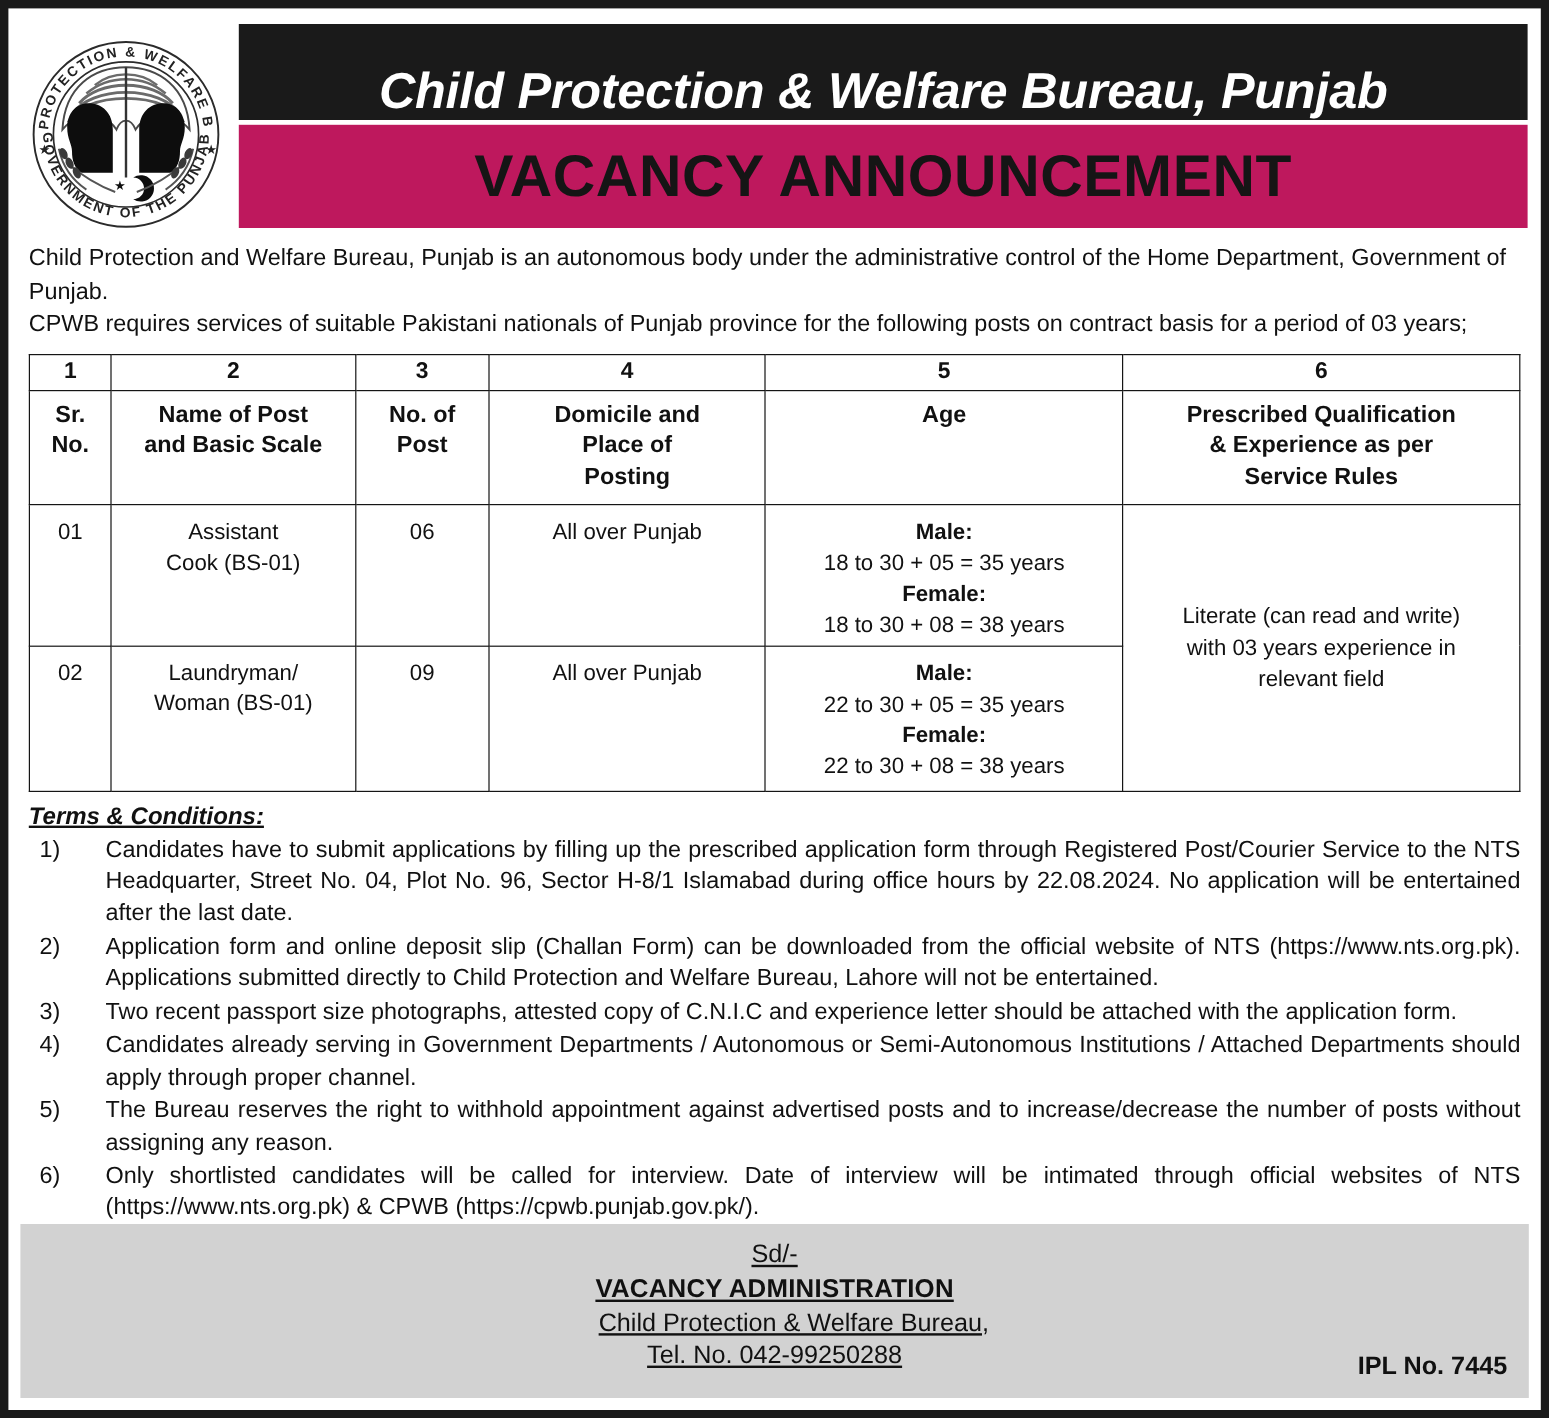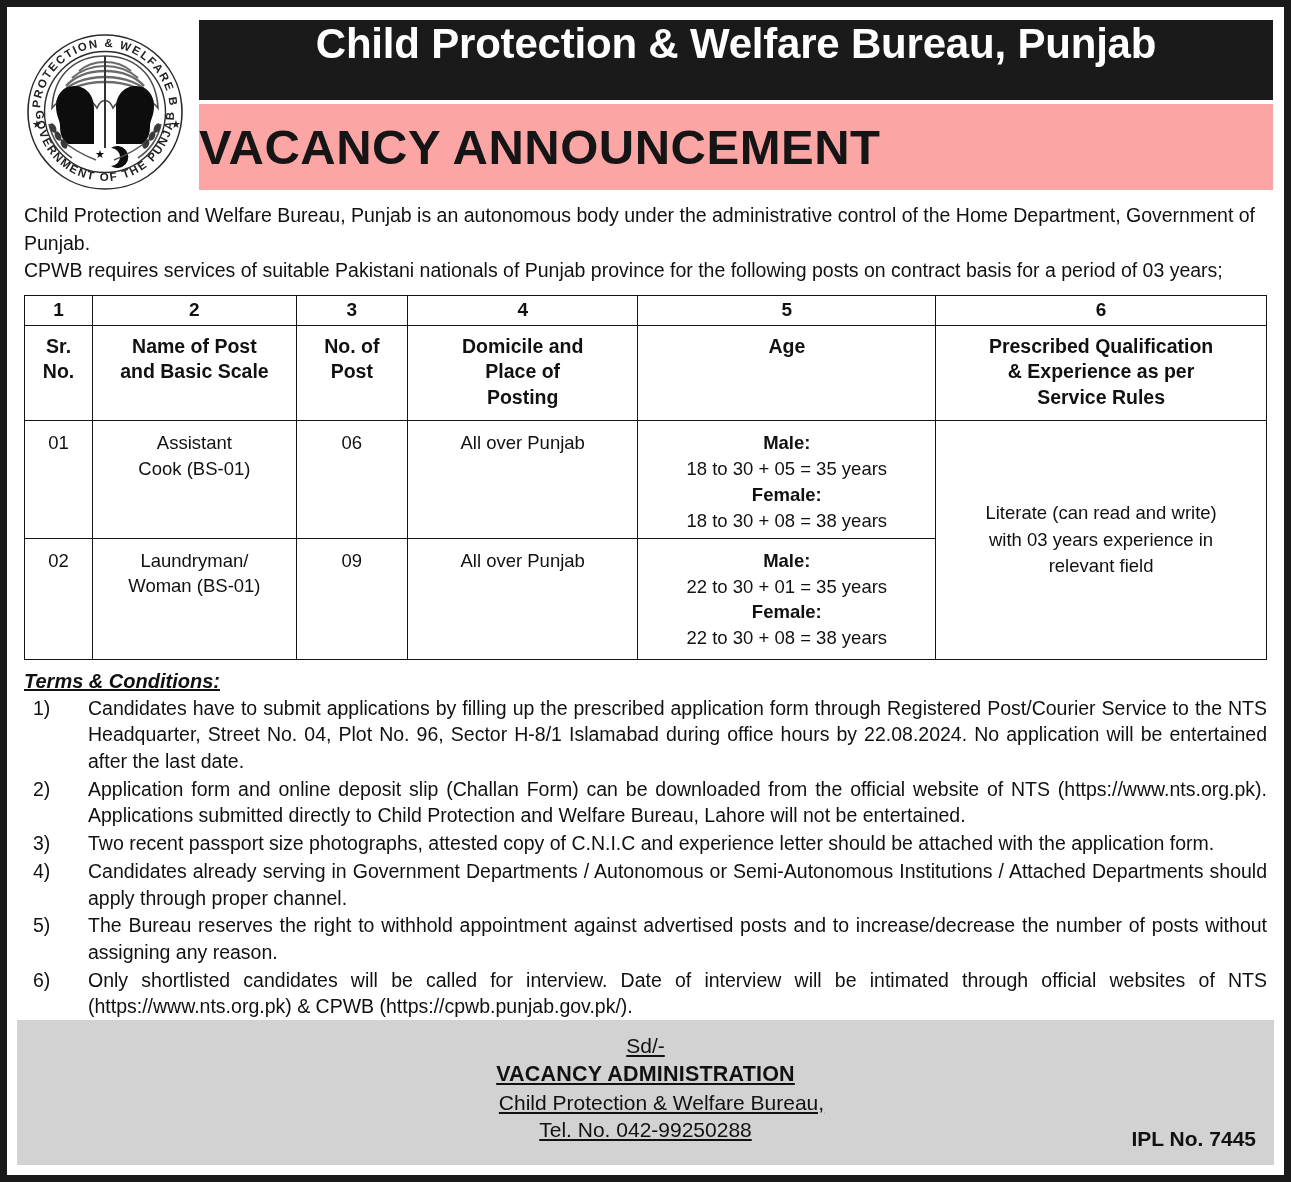--- a/index.html
+++ b/index.html
@@ -50,39 +50,41 @@
   .logo-wrap svg { display: block; }
 
   .title-bar {
     position: absolute;
     left: 187px;
     top: 8px;
     right: 6px;
     height: 80px;
     background: #1a1a1a;
     display: flex;
-    align-items: flex-start;
+    align-items: flex-end;
     justify-content: center;
+    font-style: italic;
   }
   .title-bar-text {
     color: #ffffff;
     font-size: 42px;
     font-weight: bold;
     letter-spacing: -0.2px;
     white-space: nowrap;
   }
   .subtitle-bar {
     position: absolute;
     left: 187px;
     top: 92px;
     right: 6px;
     height: 86px;
-    background: #fca5a5;
+    background: #be185d;
     display: flex;
     align-items: center;
+    justify-content: center;
   }
   .subtitle-bar-text {
     color: #151515;
     font-size: 49px;
     font-weight: bold;
     letter-spacing: 0.5px;
     white-space: nowrap;
   }
 
   
@@ -330,21 +332,21 @@
             <td class="qual-cell" rowspan="2">Literate (can read and write)<br>with 03 years experience in<br>relevant field</td>
           </tr>
 
           <tr class="row2">
             <td class="body-cell">02</td>
             <td class="body-cell">Laundryman/<br>Woman (BS-01)</td>
             <td class="body-cell">09</td>
             <td class="body-cell">All over Punjab</td>
             <td class="body-cell age-cell">
               <span class="gender">Male:</span>
-              <span class="range">22 to 30 + 01 = 35 years</span>
+              <span class="range">22 to 30 + 05 = 35 years</span>
               <span class="gender">Female:</span>
               <span class="range">22 to 30 + 08 = 38 years</span>
             </td>
           </tr>
         </tbody>
       </table>
     </div>
 
     <div class="terms">
       <div class="terms-title">Terms &amp; Conditions:</div>

